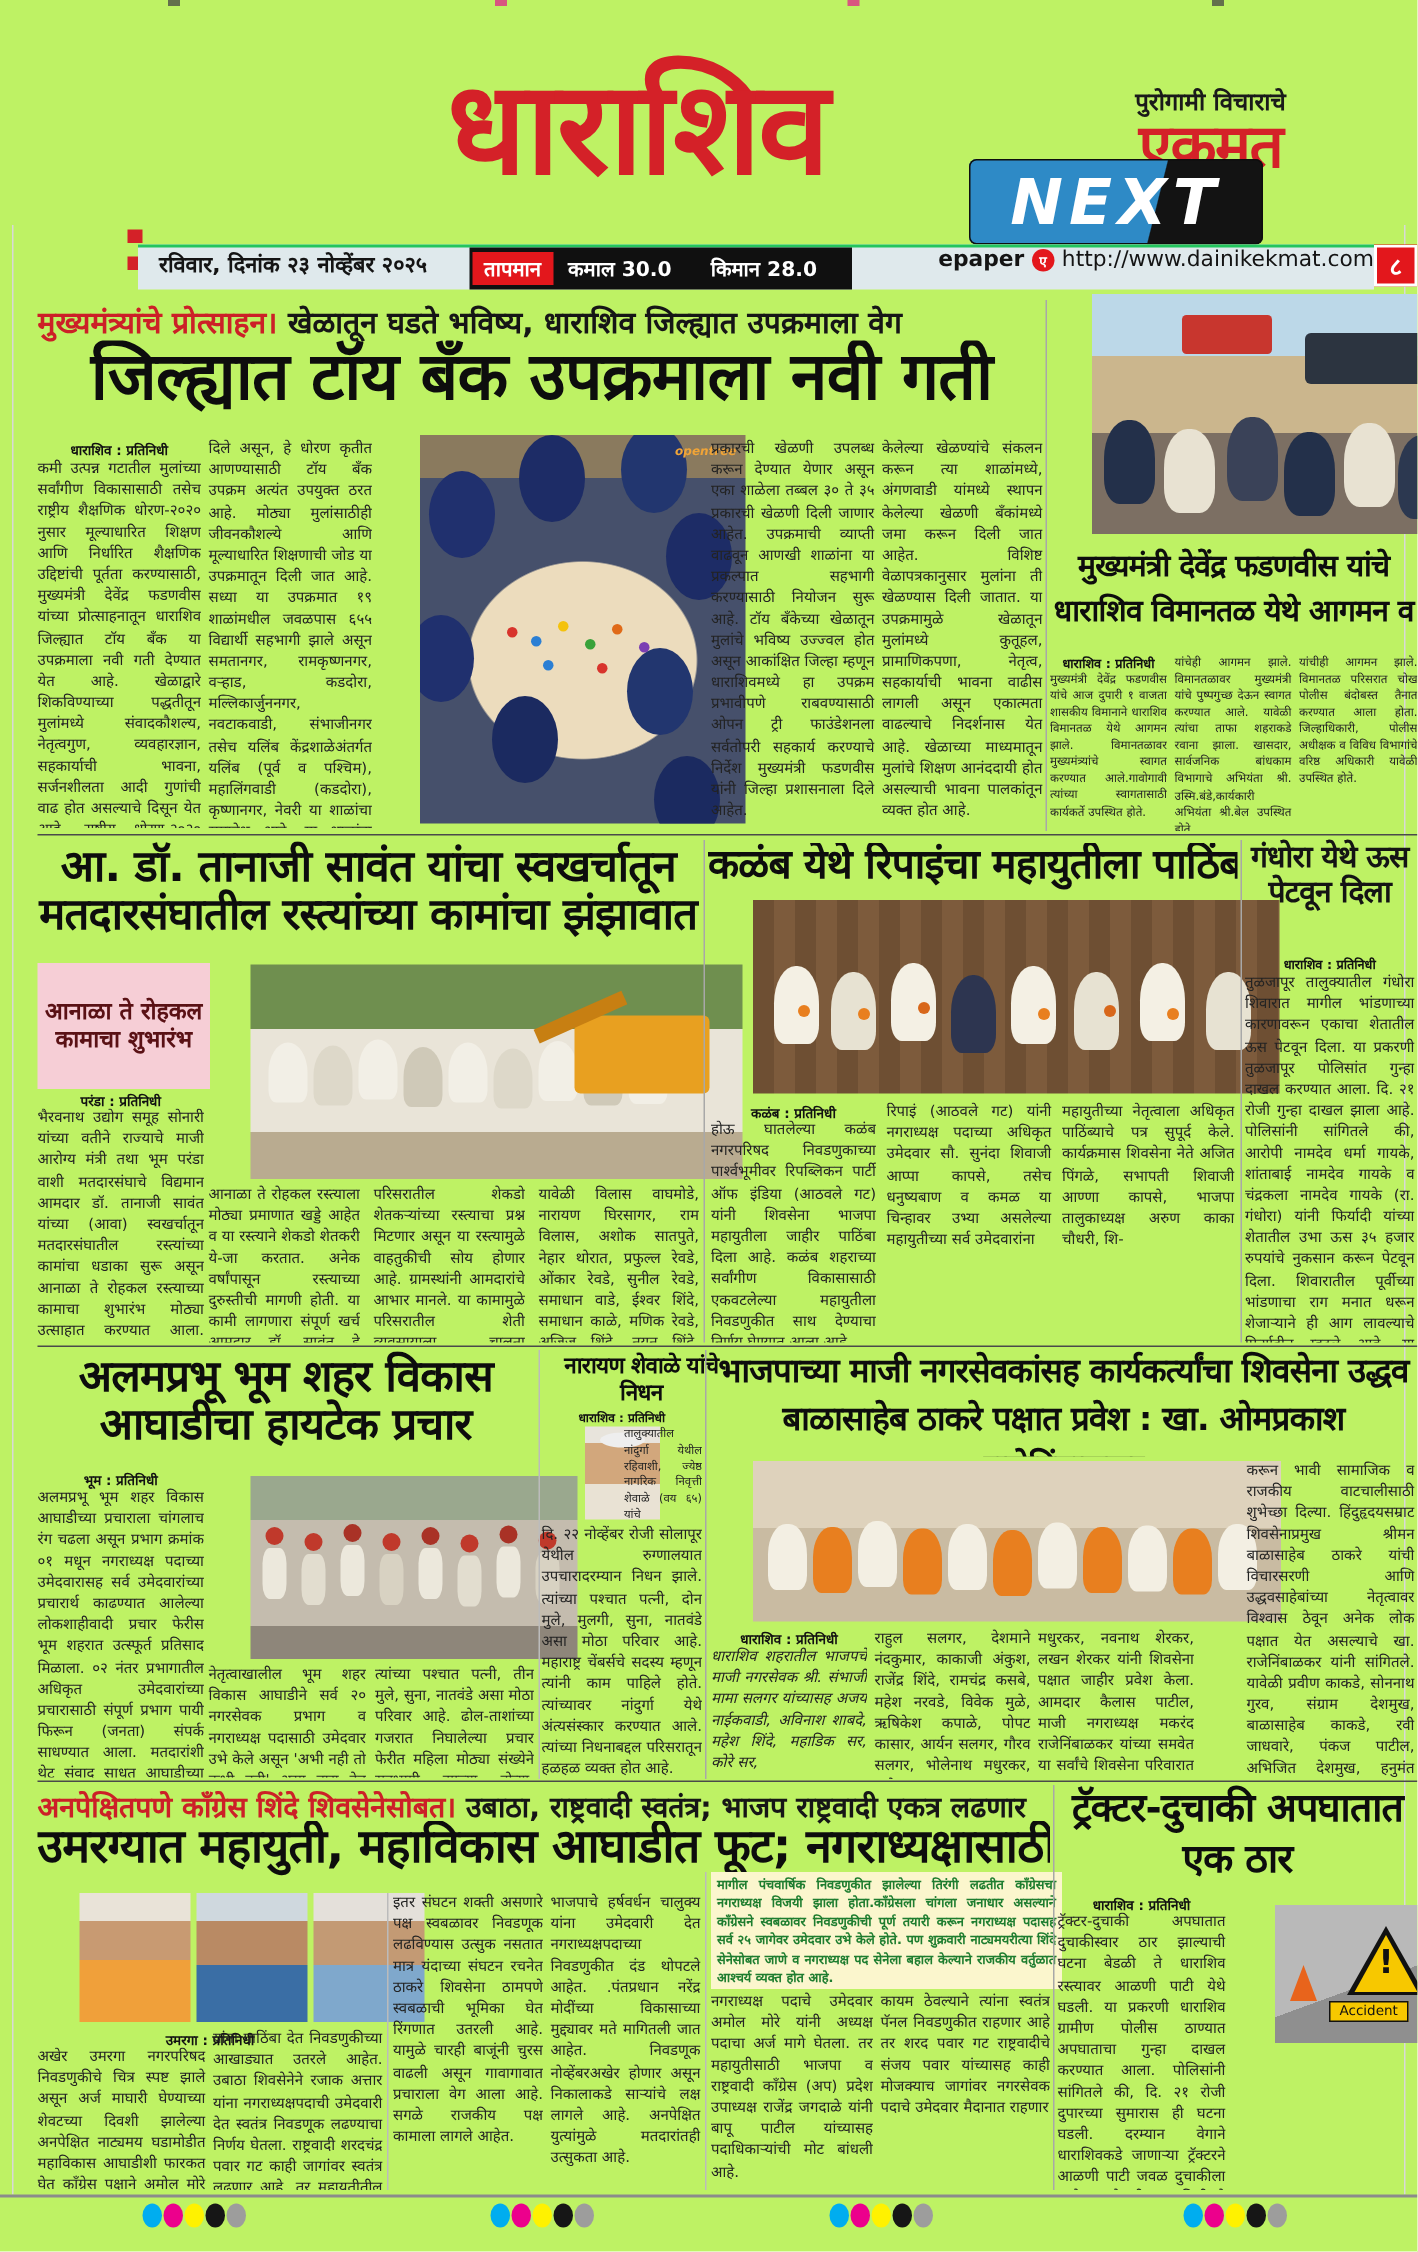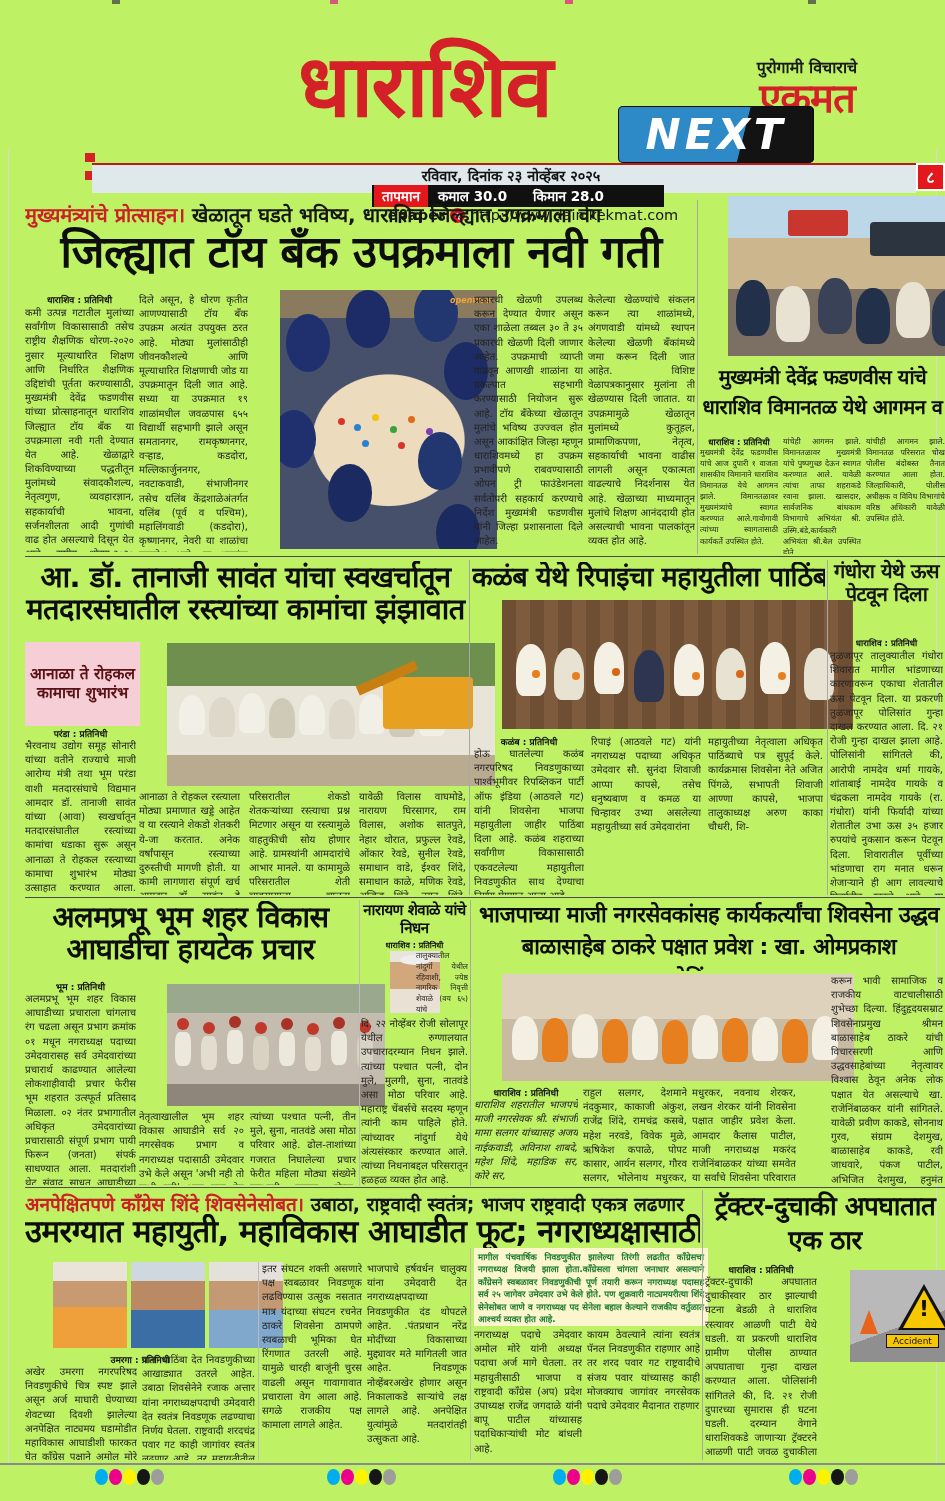--- a/index.html
+++ b/index.html
@@ -12,22 +12,22 @@
   .vrule{position:absolute;width:1px;background:#a8a8a8;}
   .hrule{position:absolute;height:1px;background:#4a4a4a;}
   .photo{position:absolute;overflow:hidden;margin-left:28px;}
   
   .masthead-title{font-size:86px;font-weight:bold;color:#d42128;line-height:0.95;letter-spacing:-2px;white-space:nowrap;}
   .tagline-top{font-size:16px;font-weight:bold;color:#1a1a1a;text-align:center;}
   .brand-red{font-size:40px;font-weight:bold;color:#d42128;text-align:center;line-height:1;letter-spacing:-1px;}
   .next-logo{background:linear-gradient(104deg,#2e8ac6 0 63%,#131313 63.4% 100%);
              border-radius:5px;display:flex;align-items:center;justify-content:center;
              color:#fff;font-weight:bold;font-style:italic;font-size:42px;letter-spacing:4px;
-             box-shadow:0 0 0 1px #0e0e0e inset;}
-  .infobar{background:#dfe9ec;border-top:2px solid #b91c1c;display:flex;align-items:center;flex-direction:column;}
+             box-shadow:0 0 0 1px #0e0e0e inset;margin-left:28px;}
+  .infobar{background:#dfe9ec;border-top:2px solid #22c55e;display:flex;align-items:flex-start;}
   .infobar .date{font-size:14.5px;font-weight:bold;white-space:nowrap;}
   .blackbar{background:#101010;height:100%;display:flex;align-items:center;color:#fff;font-weight:bold;font-size:13.5px;}
   .temp-box{background:#e3171c;color:#fff;font-weight:bold;font-size:13.5px;padding:2px 8px;margin:0 10px 0 2px;white-space:nowrap;}
   .epaper-grp{display:flex;align-items:center;gap:5px;font-size:14.5px;font-weight:bold;white-space:nowrap;}
   .ep-icon{width:15px;height:15px;border-radius:50%;background:#e3171c;color:#fff;font-size:9px;font-weight:bold;
            display:flex;align-items:center;justify-content:center;font-style:normal;}
   .pagenum{background:#e3171c;color:#fff;font-weight:bold;font-size:16px;display:flex;align-items:center;justify-content:center;
            box-shadow:0 0 0 2px #fff inset;}
   .corner-mark{background:#d42128;}
   .top-mark{position:absolute;top:0;height:4px;width:8px;opacity:.75;}
@@ -211,21 +211,21 @@
   <div class="abs dateline" style="left:25px;top:980px;width:111px;">भूम : प्रतिनिधी</div>
   <div class="abs body-col" style="left:25px;top:992px;width:111px;height:193px;">अलमप्रभू भूम शहर विकास आघाडीच्या प्रचाराला चांगलाच रंग चढला असून प्रभाग क्रमांक ०१ मधून नगराध्यक्ष पदाच्या उमेदवारासह सर्व उमेदवारांच्या प्रचारार्थ काढण्यात आलेल्या लोकशाहीवादी प्रचार फेरीस भूम शहरात उत्स्फूर्त प्रतिसाद मिळाला. ०२ नंतर प्रभागातील अधिकृत उमेदवारांच्या प्रचारासाठी संपूर्ण प्रभाग पायी फिरून (जनता) संपर्क साधण्यात आला. मतदारांशी थेट संवाद साधत आघाडीच्या उमेदवारांनी मतांचा जोगवा मागितला. केलेल्या कामांच्या बळावर आघाडीने मते मागितली.</div>
   <div class="photo" id="hitechPhoto" style="left:139px;top:984px;width:218px;height:122px;">
     <div class="turban" style="left:10px;top:34px;"></div>
     <div class="hitech-body" style="left:8px;top:48px;"></div>
   </div>
   <div class="abs body-col" style="left:139px;top:1110px;width:105px;height:75px;">नेतृत्वाखालील भूम शहर विकास आघाडीने सर्व २० नगरसेवक प्रभाग व नगराध्यक्ष पदासाठी उमेदवार उभे केले असून 'अभी नही तो कभी नही' असा नारा देत प्रचारात आघाडी घेतली आहे. जवळ व्हिजन डॉक्युमेंटही जाहीर करण्यात आले आहे ?</div>
   <div class="abs body-col" style="left:250px;top:1110px;width:106px;height:75px;">त्यांच्या पश्चात पत्नी, तीन मुले, सुना, नातवंडे असा मोठा परिवार आहे. ढोल-ताशांच्या गजरात निघालेल्या प्रचार फेरीत महिला मोठ्या संख्येने सहभागी झाल्या होत्या. आघाडीची भूमिका मतदारांपर्यंत पोहोचविण्यासाठी हायटेक पद्धतीचा अवलंब करण्यात येत आहे.</div>
 
   <div class="vrule" style="left:359px;top:900px;height:286px;background:#bbb;"></div>
-  <div class="abs hl" style="left:361px;top:901px;width:107px;height:36px;font-size:15px;line-height:1.2;">नारायण शेवाळे यांचे निधन</div>
+  <div class="abs hl" style="left:374px;top:901px;width:107px;height:36px;font-size:15px;line-height:1.2;">नारायण शेवाळे यांचे निधन</div>
   <div class="abs dateline" style="left:361px;top:939px;width:107px;font-size:8px;">धाराशिव : प्रतिनिधी</div>
   <div class="photo portrait" id="shewalePhoto" style="left:362px;top:951px;width:50px;height:62px;">
     <div class="hair"></div>
   </div>
   <div class="abs body-col" style="left:416px;top:951px;width:52px;height:62px;font-size:7.6px;">तालुक्यातील नांदुर्गा येथील रहिवाशी, ज्येष्ठ नागरिक निवृत्ती शेवाळे (वय ६५) यांचे</div>
   <div class="abs body-col" style="left:361px;top:1017px;width:107px;height:168px;">दि. २२ नोव्हेंबर रोजी सोलापूर येथील रुग्णालयात उपचारादरम्यान निधन झाले. त्यांच्या पश्चात पत्नी, दोन मुले, मुलगी, सुना, नातवंडे असा मोठा परिवार आहे. महाराष्ट्र चेंबर्सचे सदस्य म्हणून त्यांनी काम पाहिले होते. त्यांच्यावर नांदुर्गा येथे अंत्यसंस्कार करण्यात आले. त्यांच्या निधनाबद्दल परिसरातून हळहळ व्यक्त होत आहे.</div>
 
   <div class="vrule" style="left:470px;top:900px;height:286px;"></div>
   <div class="abs hl" style="left:473px;top:899px;width:472px;height:72px;font-size:22px;line-height:1.45;">भाजपाच्या माजी नगरसेवकांसह कार्यकर्त्यांचा शिवसेना उद्धव बाळासाहेब ठाकरे पक्षात प्रवेश : खा. ओमप्रकाश राजेनिंबाळकर</div>
   <div class="photo" id="bjpPhoto" style="left:474px;top:974px;width:352px;height:107px;">

